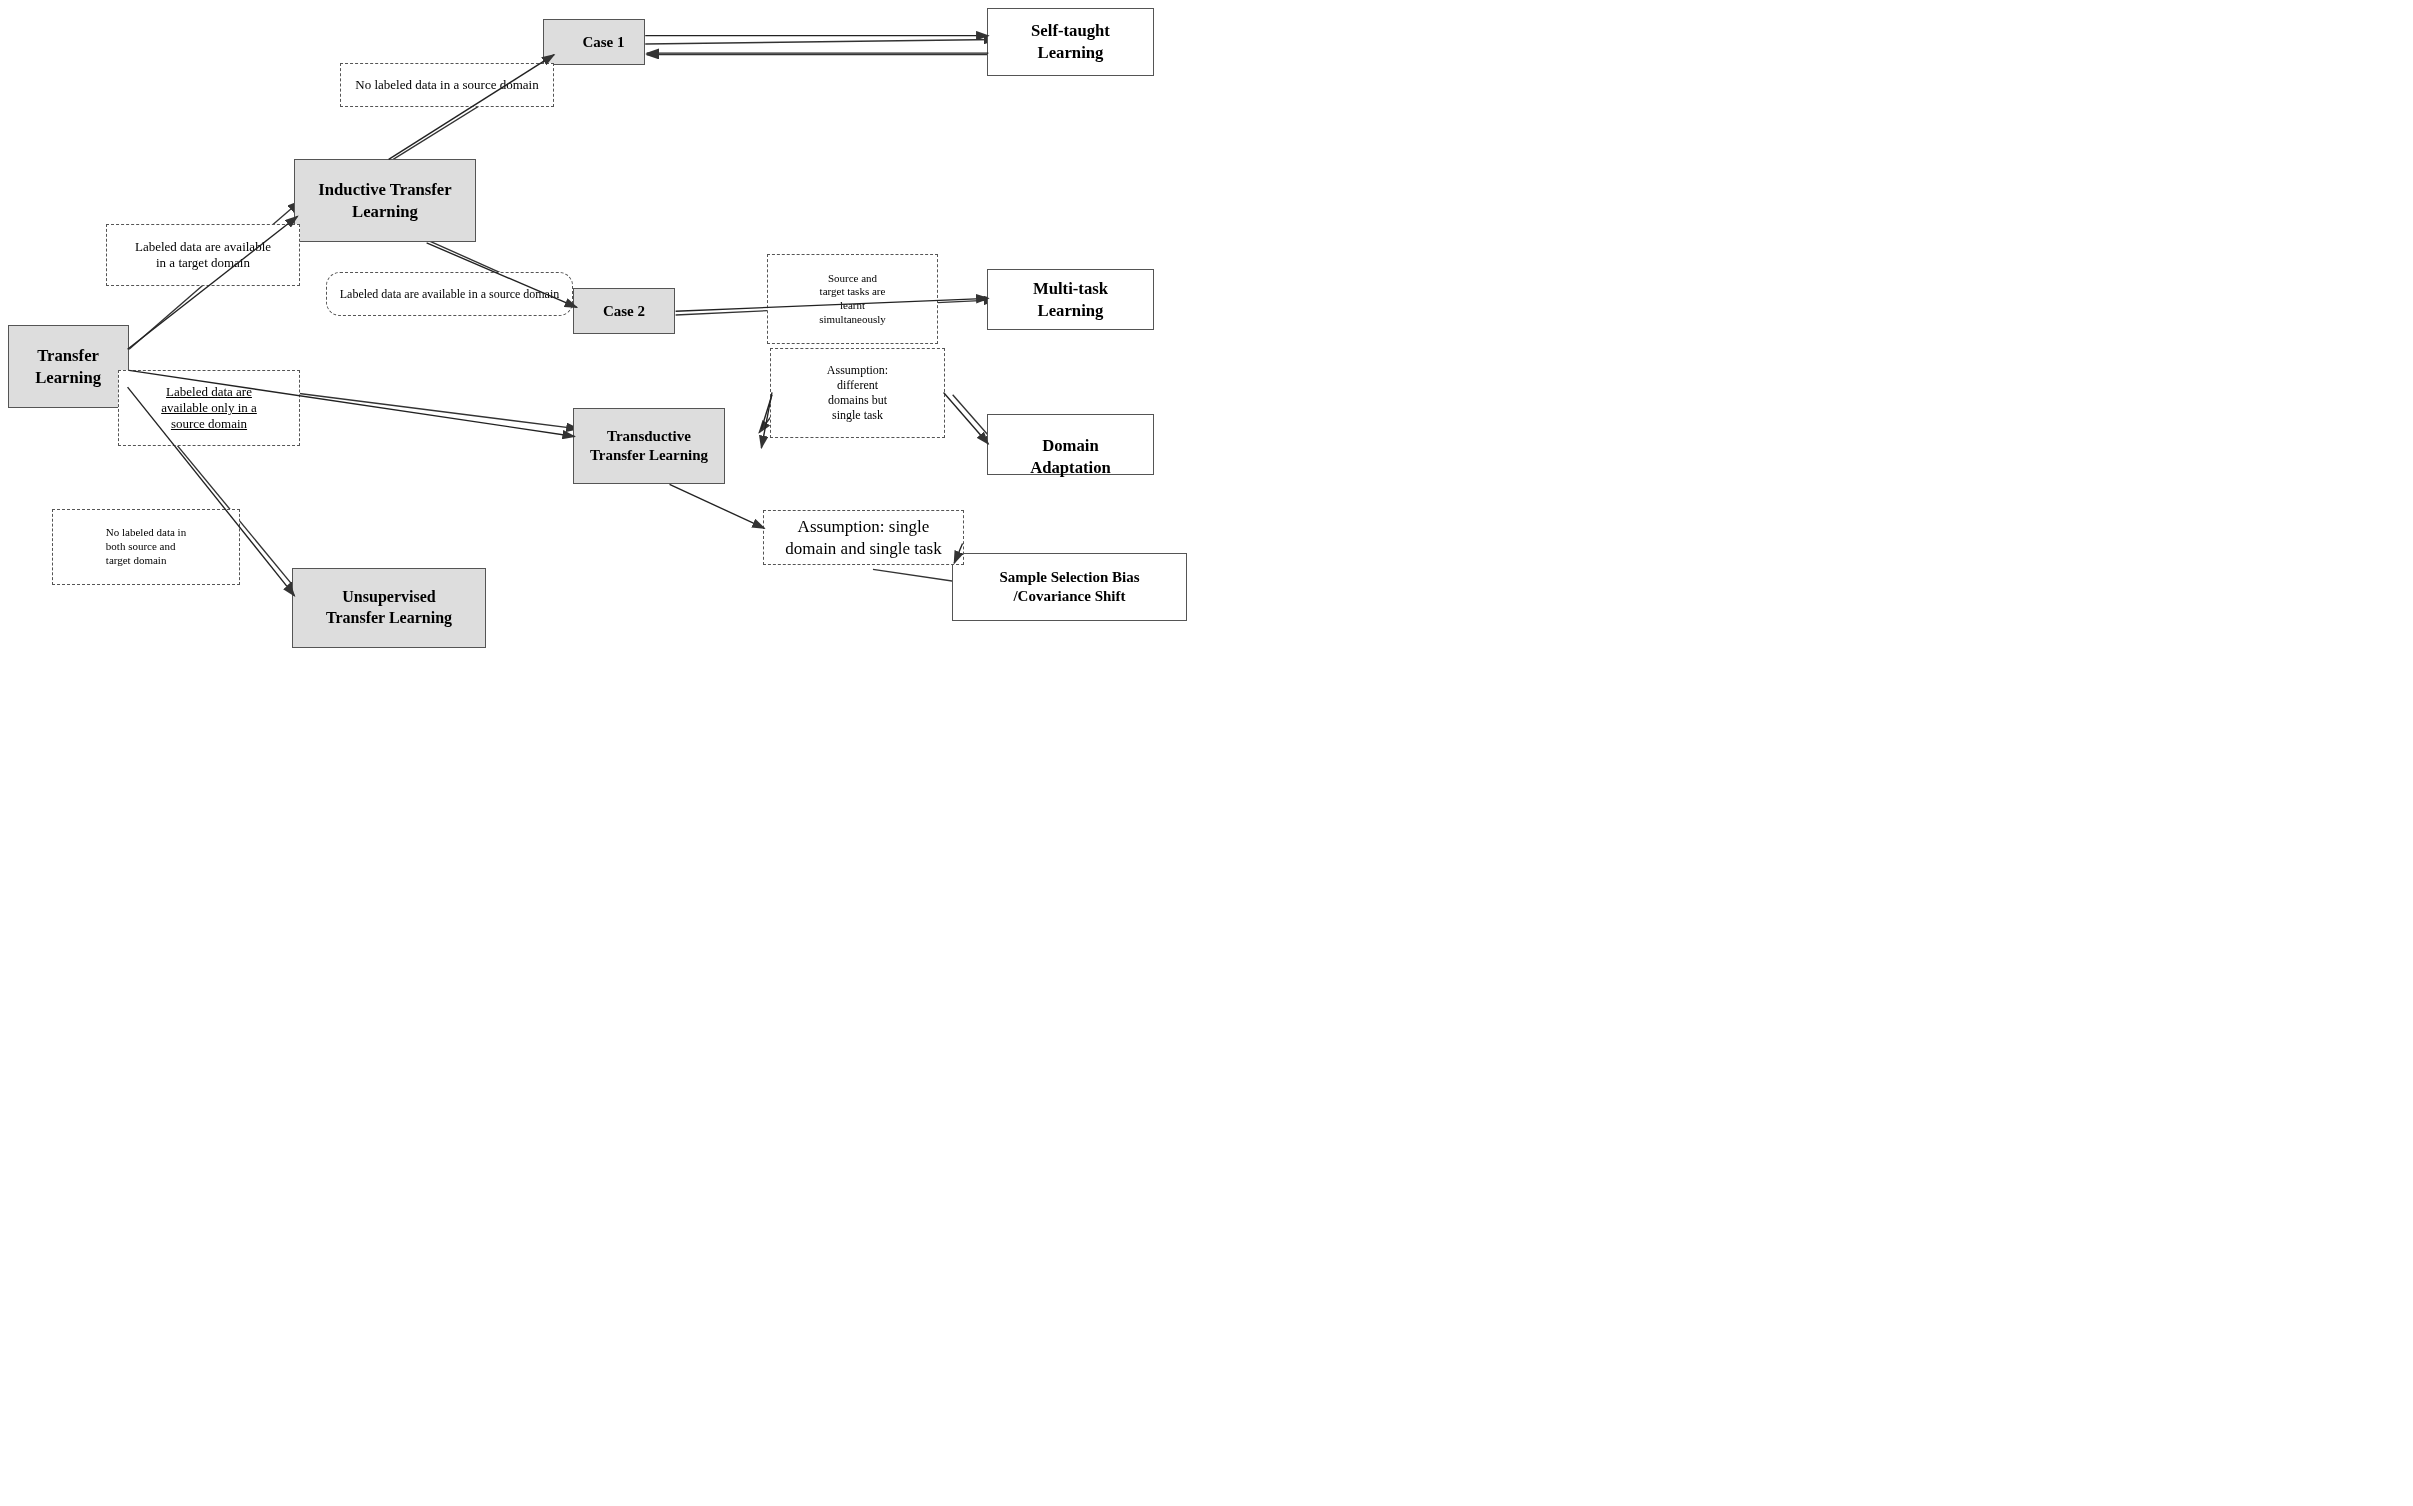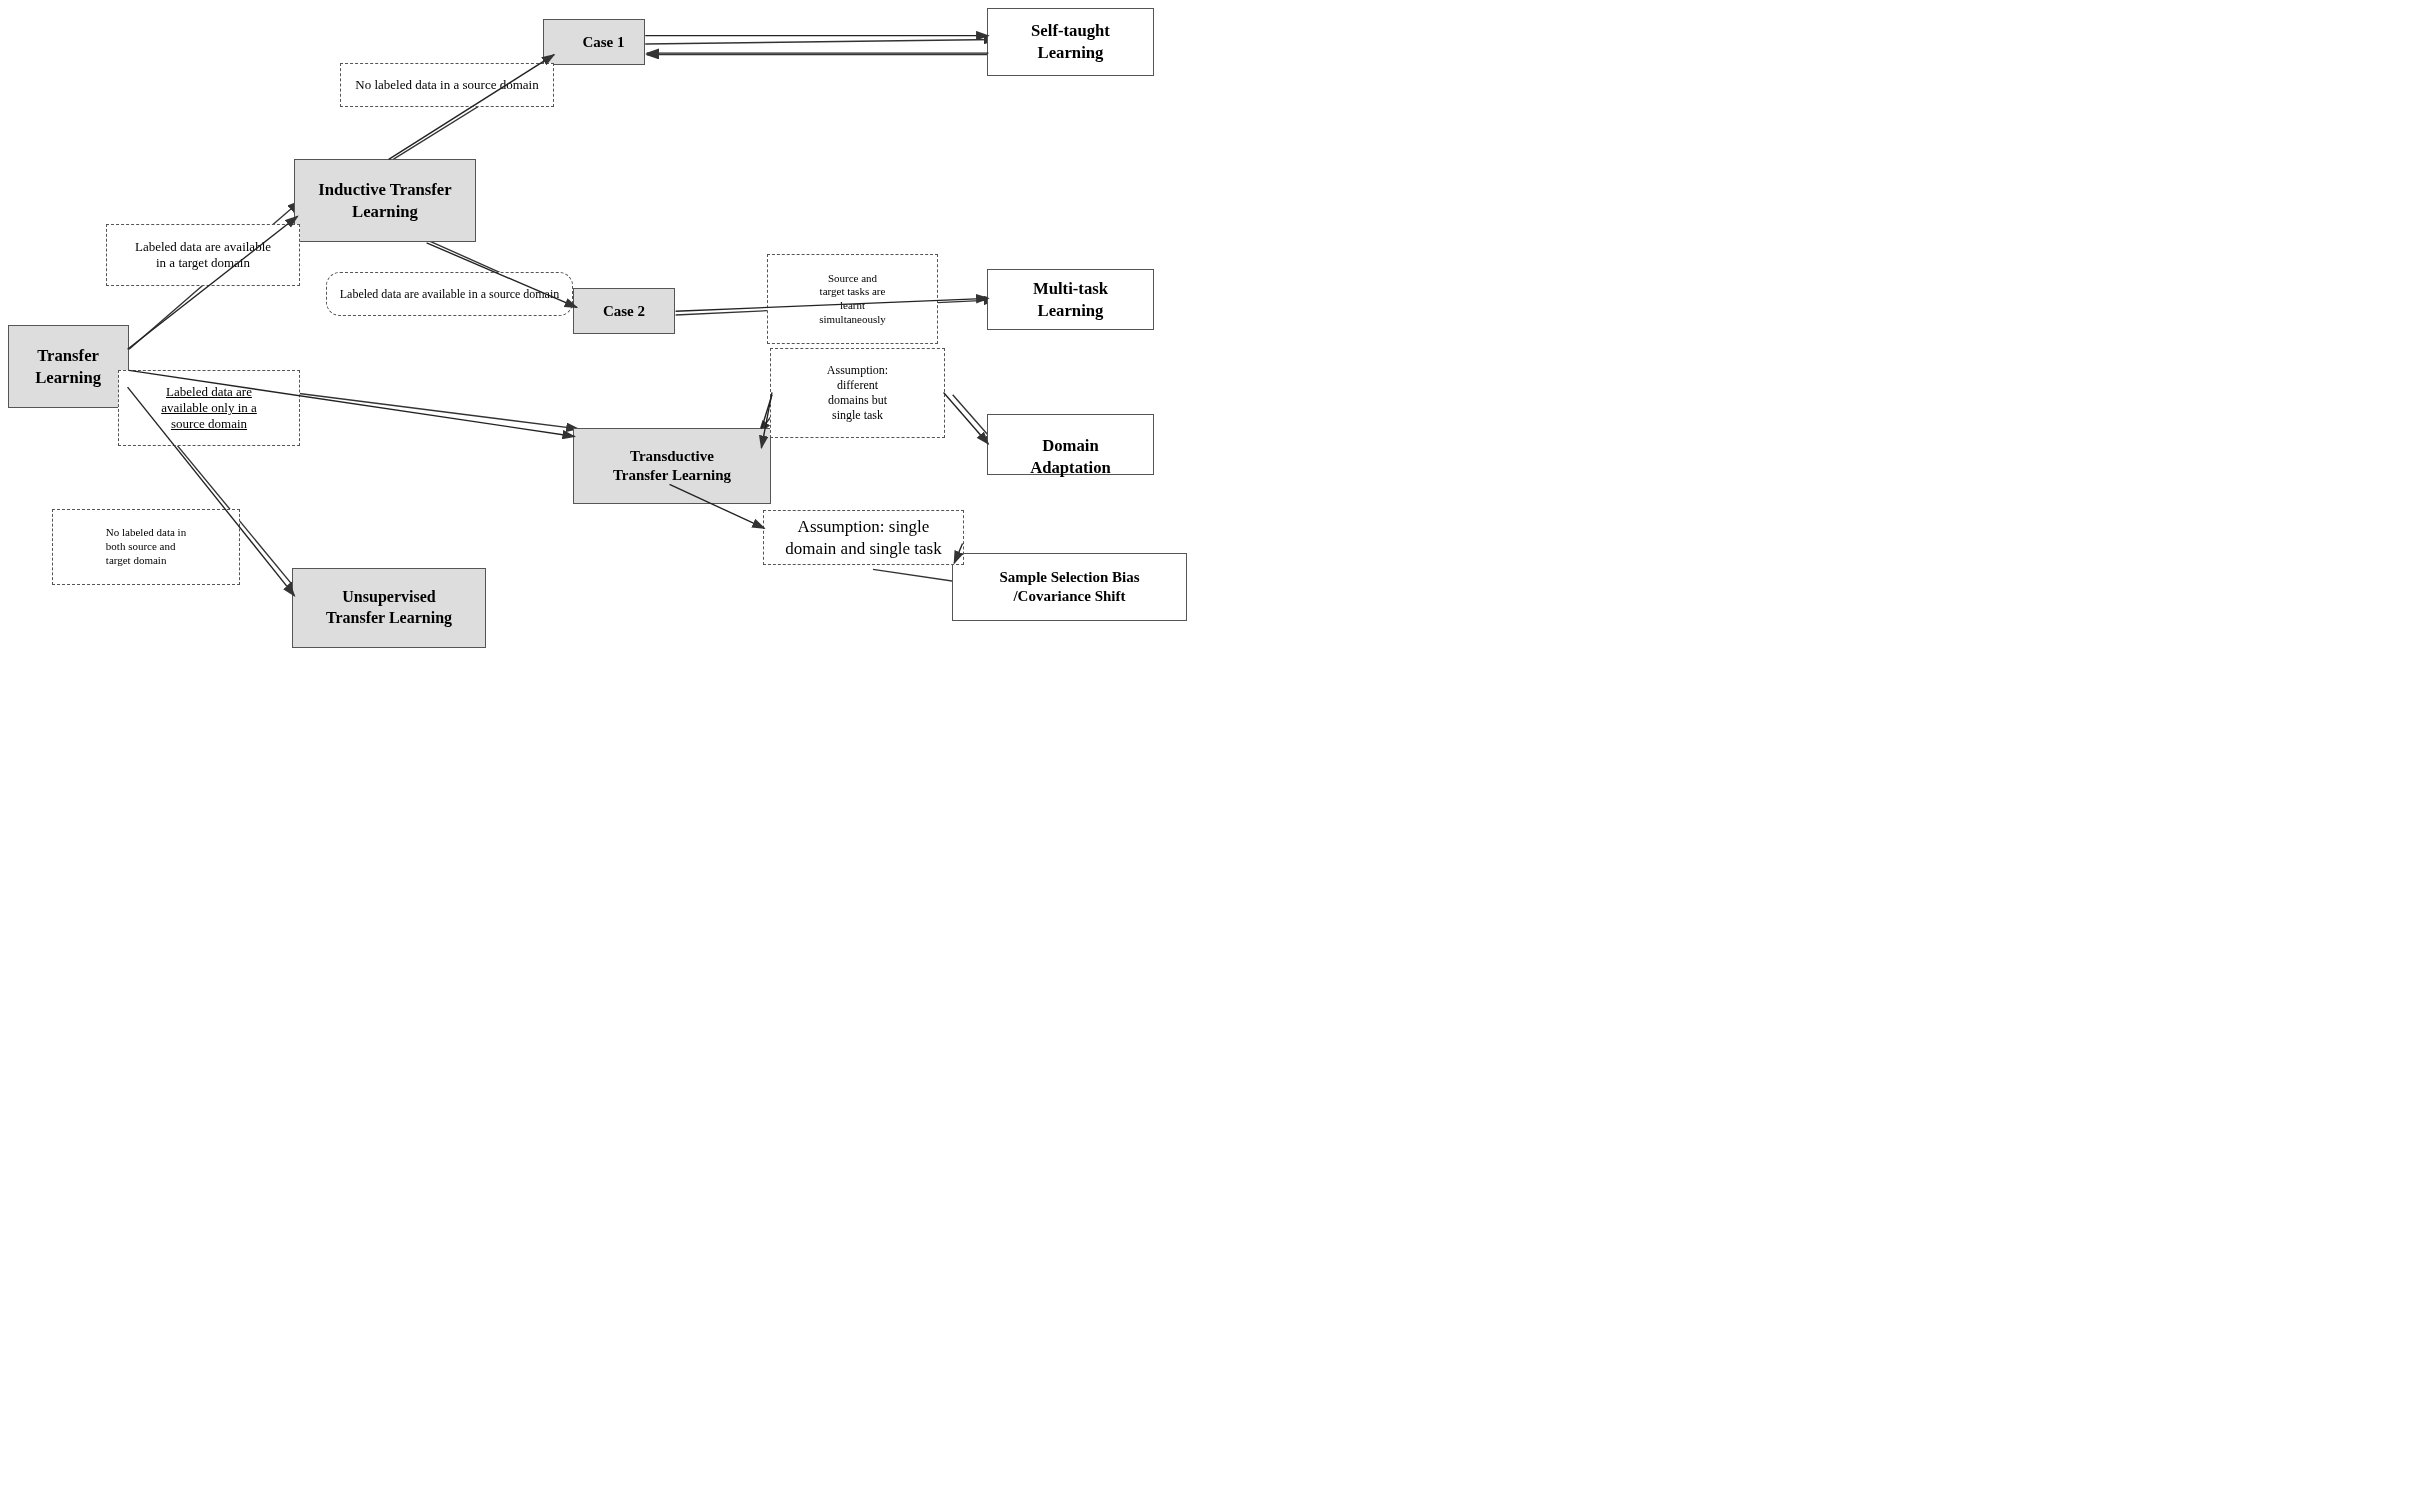--- a/index.html
+++ b/index.html
@@ -104,21 +104,21 @@
 <div class="node node-solid" style="left:7.6px; top:325px; width:121px; height:83px;">
   <span class="label-xl" style="white-space:pre-line; font-size:16.7px; font-weight:bold;">Transfer
 Learning</span>
 </div>
 
 <div class="node node-solid" style="left:294px; top:159px; width:182px; height:83px;">
   <span class="label-xl" style="white-space:pre-line; font-size:16.7px; font-weight:bold;">Inductive Transfer
 Learning</span>
 </div>
 
-<div class="node node-solid" style="left:573px; top:428px; width:198px; height:76px;">
+<div class="node node-solid" style="left:573px; top:408px; width:152px; height:76px;">
   <span class="label-xl" style="white-space:pre-line; font-size:15px; font-weight:bold;">Transductive
 Transfer Learning</span>
 </div>
 
 <div class="node node-solid" style="left:292px; top:568px; width:194px; height:80px;">
   <span class="label-xl" style="white-space:pre-line; font-size:16px; font-weight:bold;">Unsupervised
 Transfer Learning</span>
 </div>
 
 <div class="node node-solid" style="left:543px; top:19px; width:102px; height:46px;">

